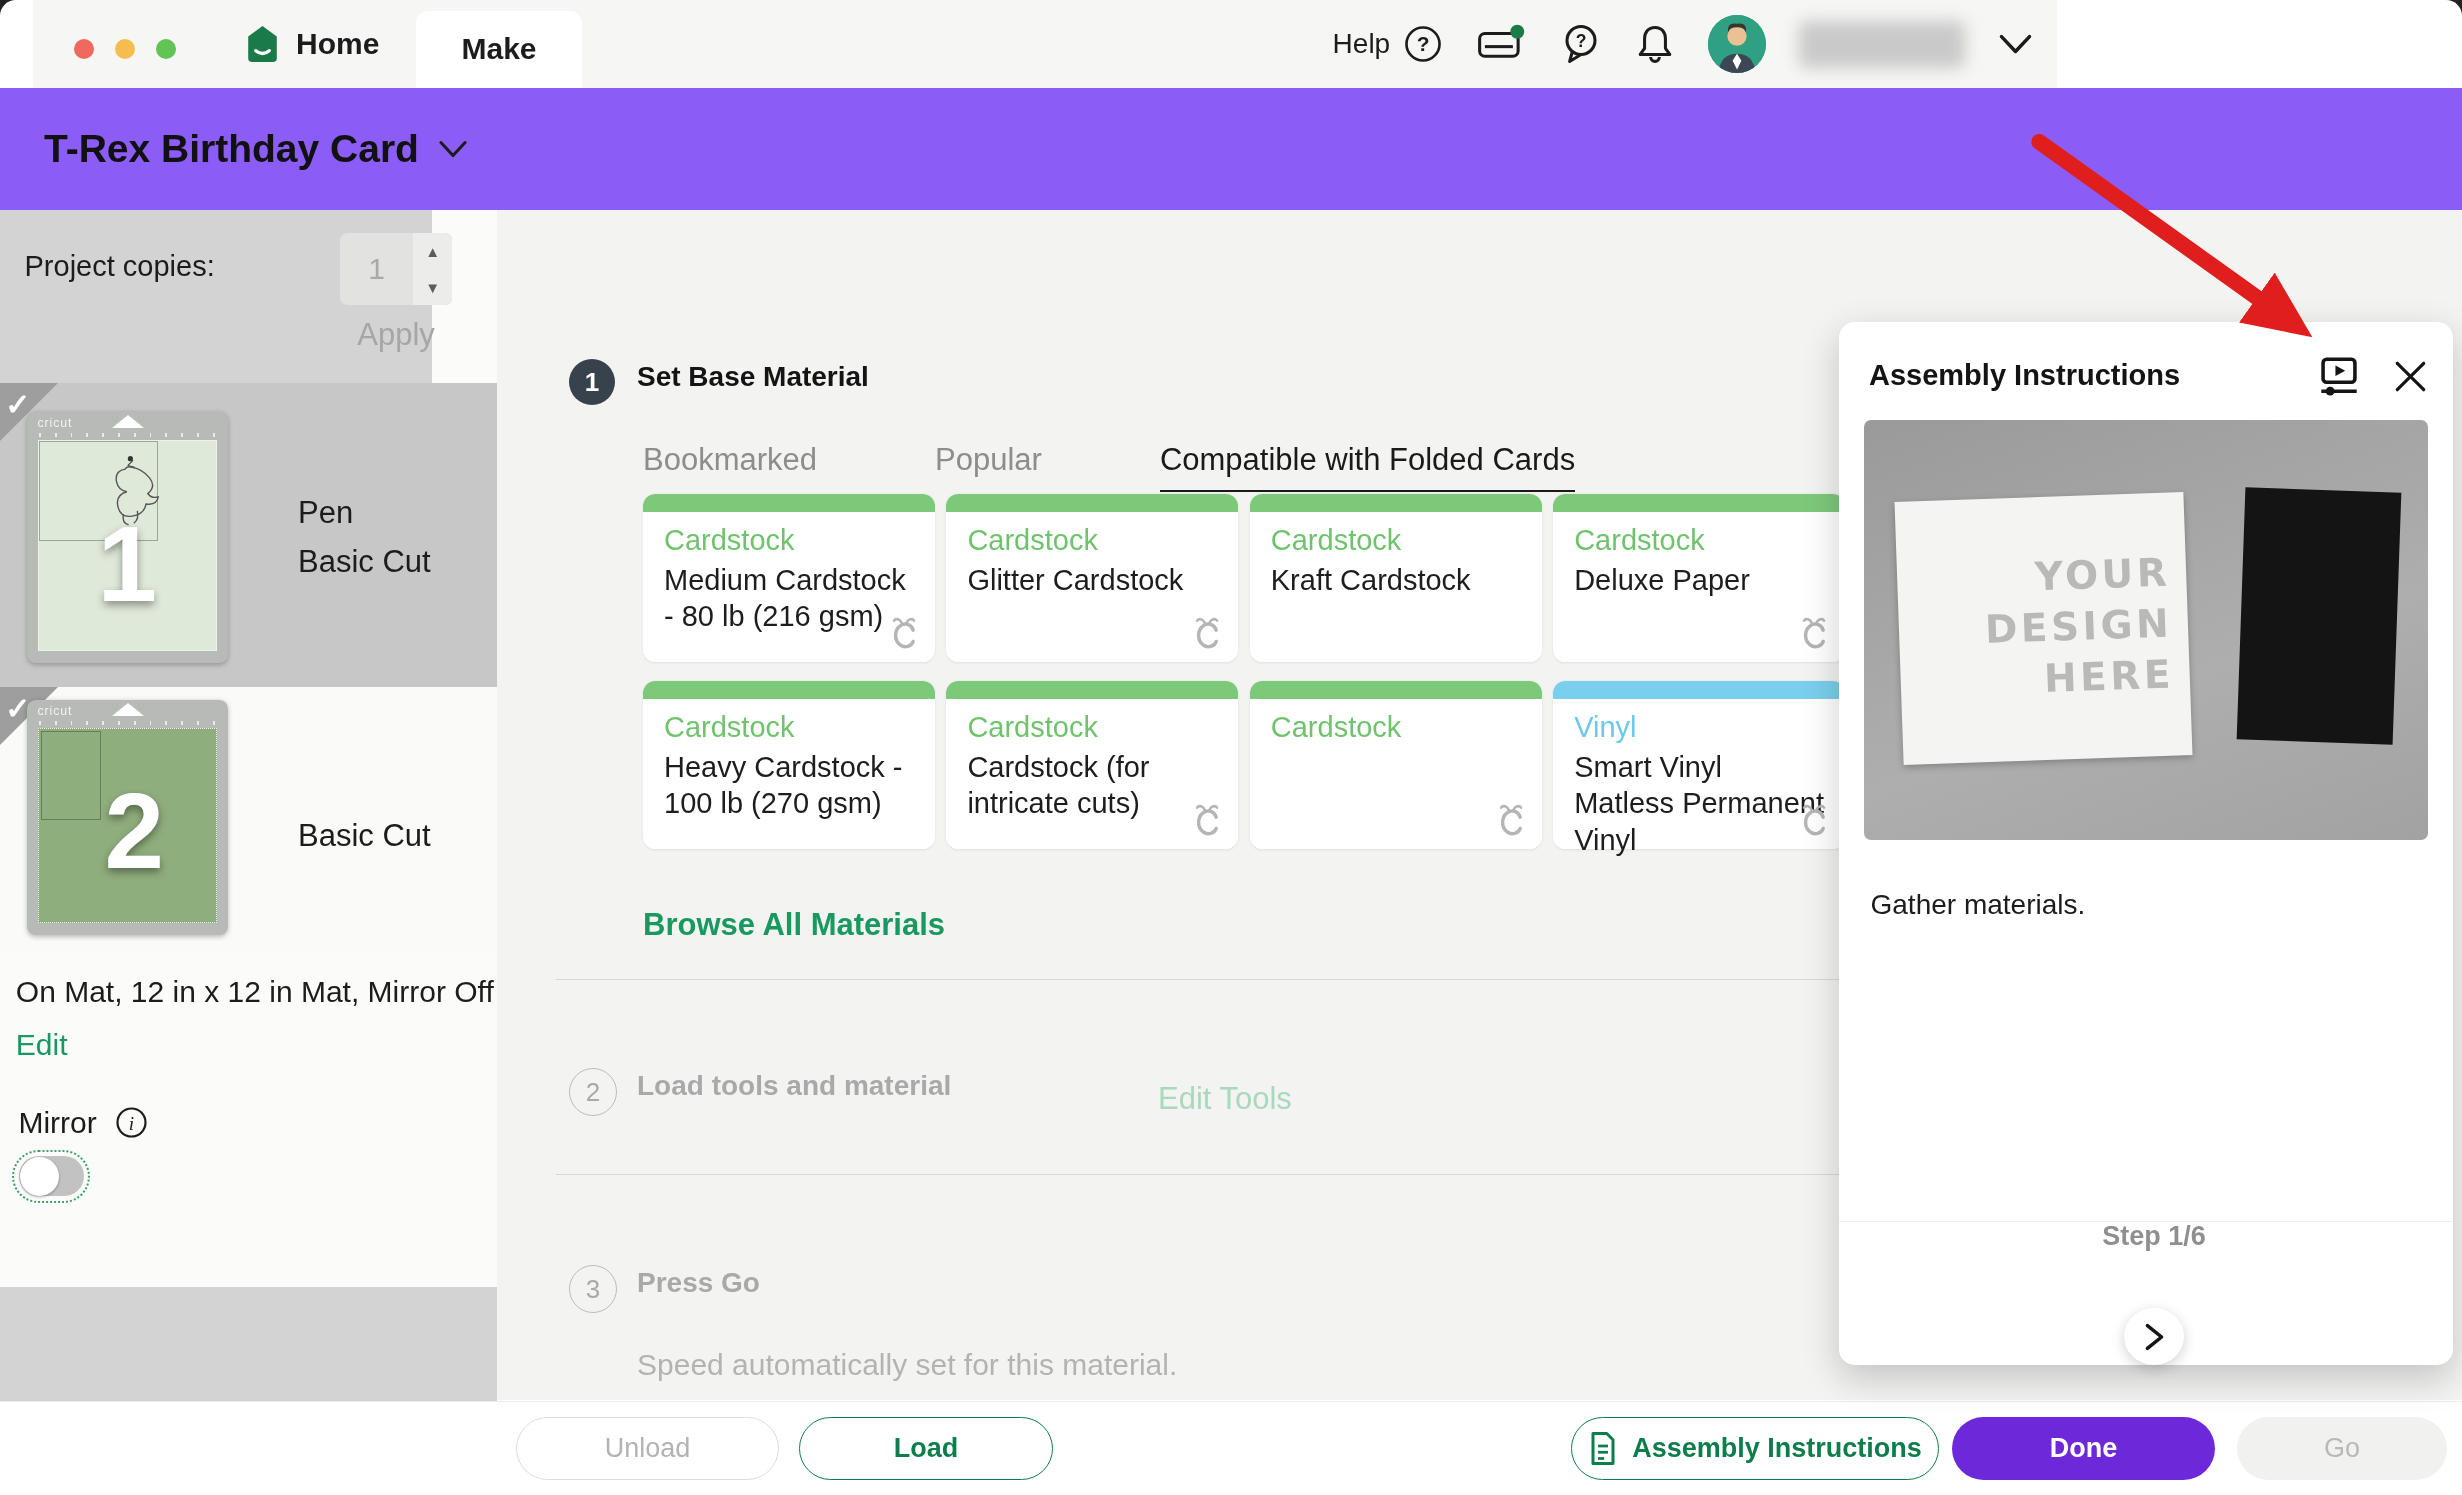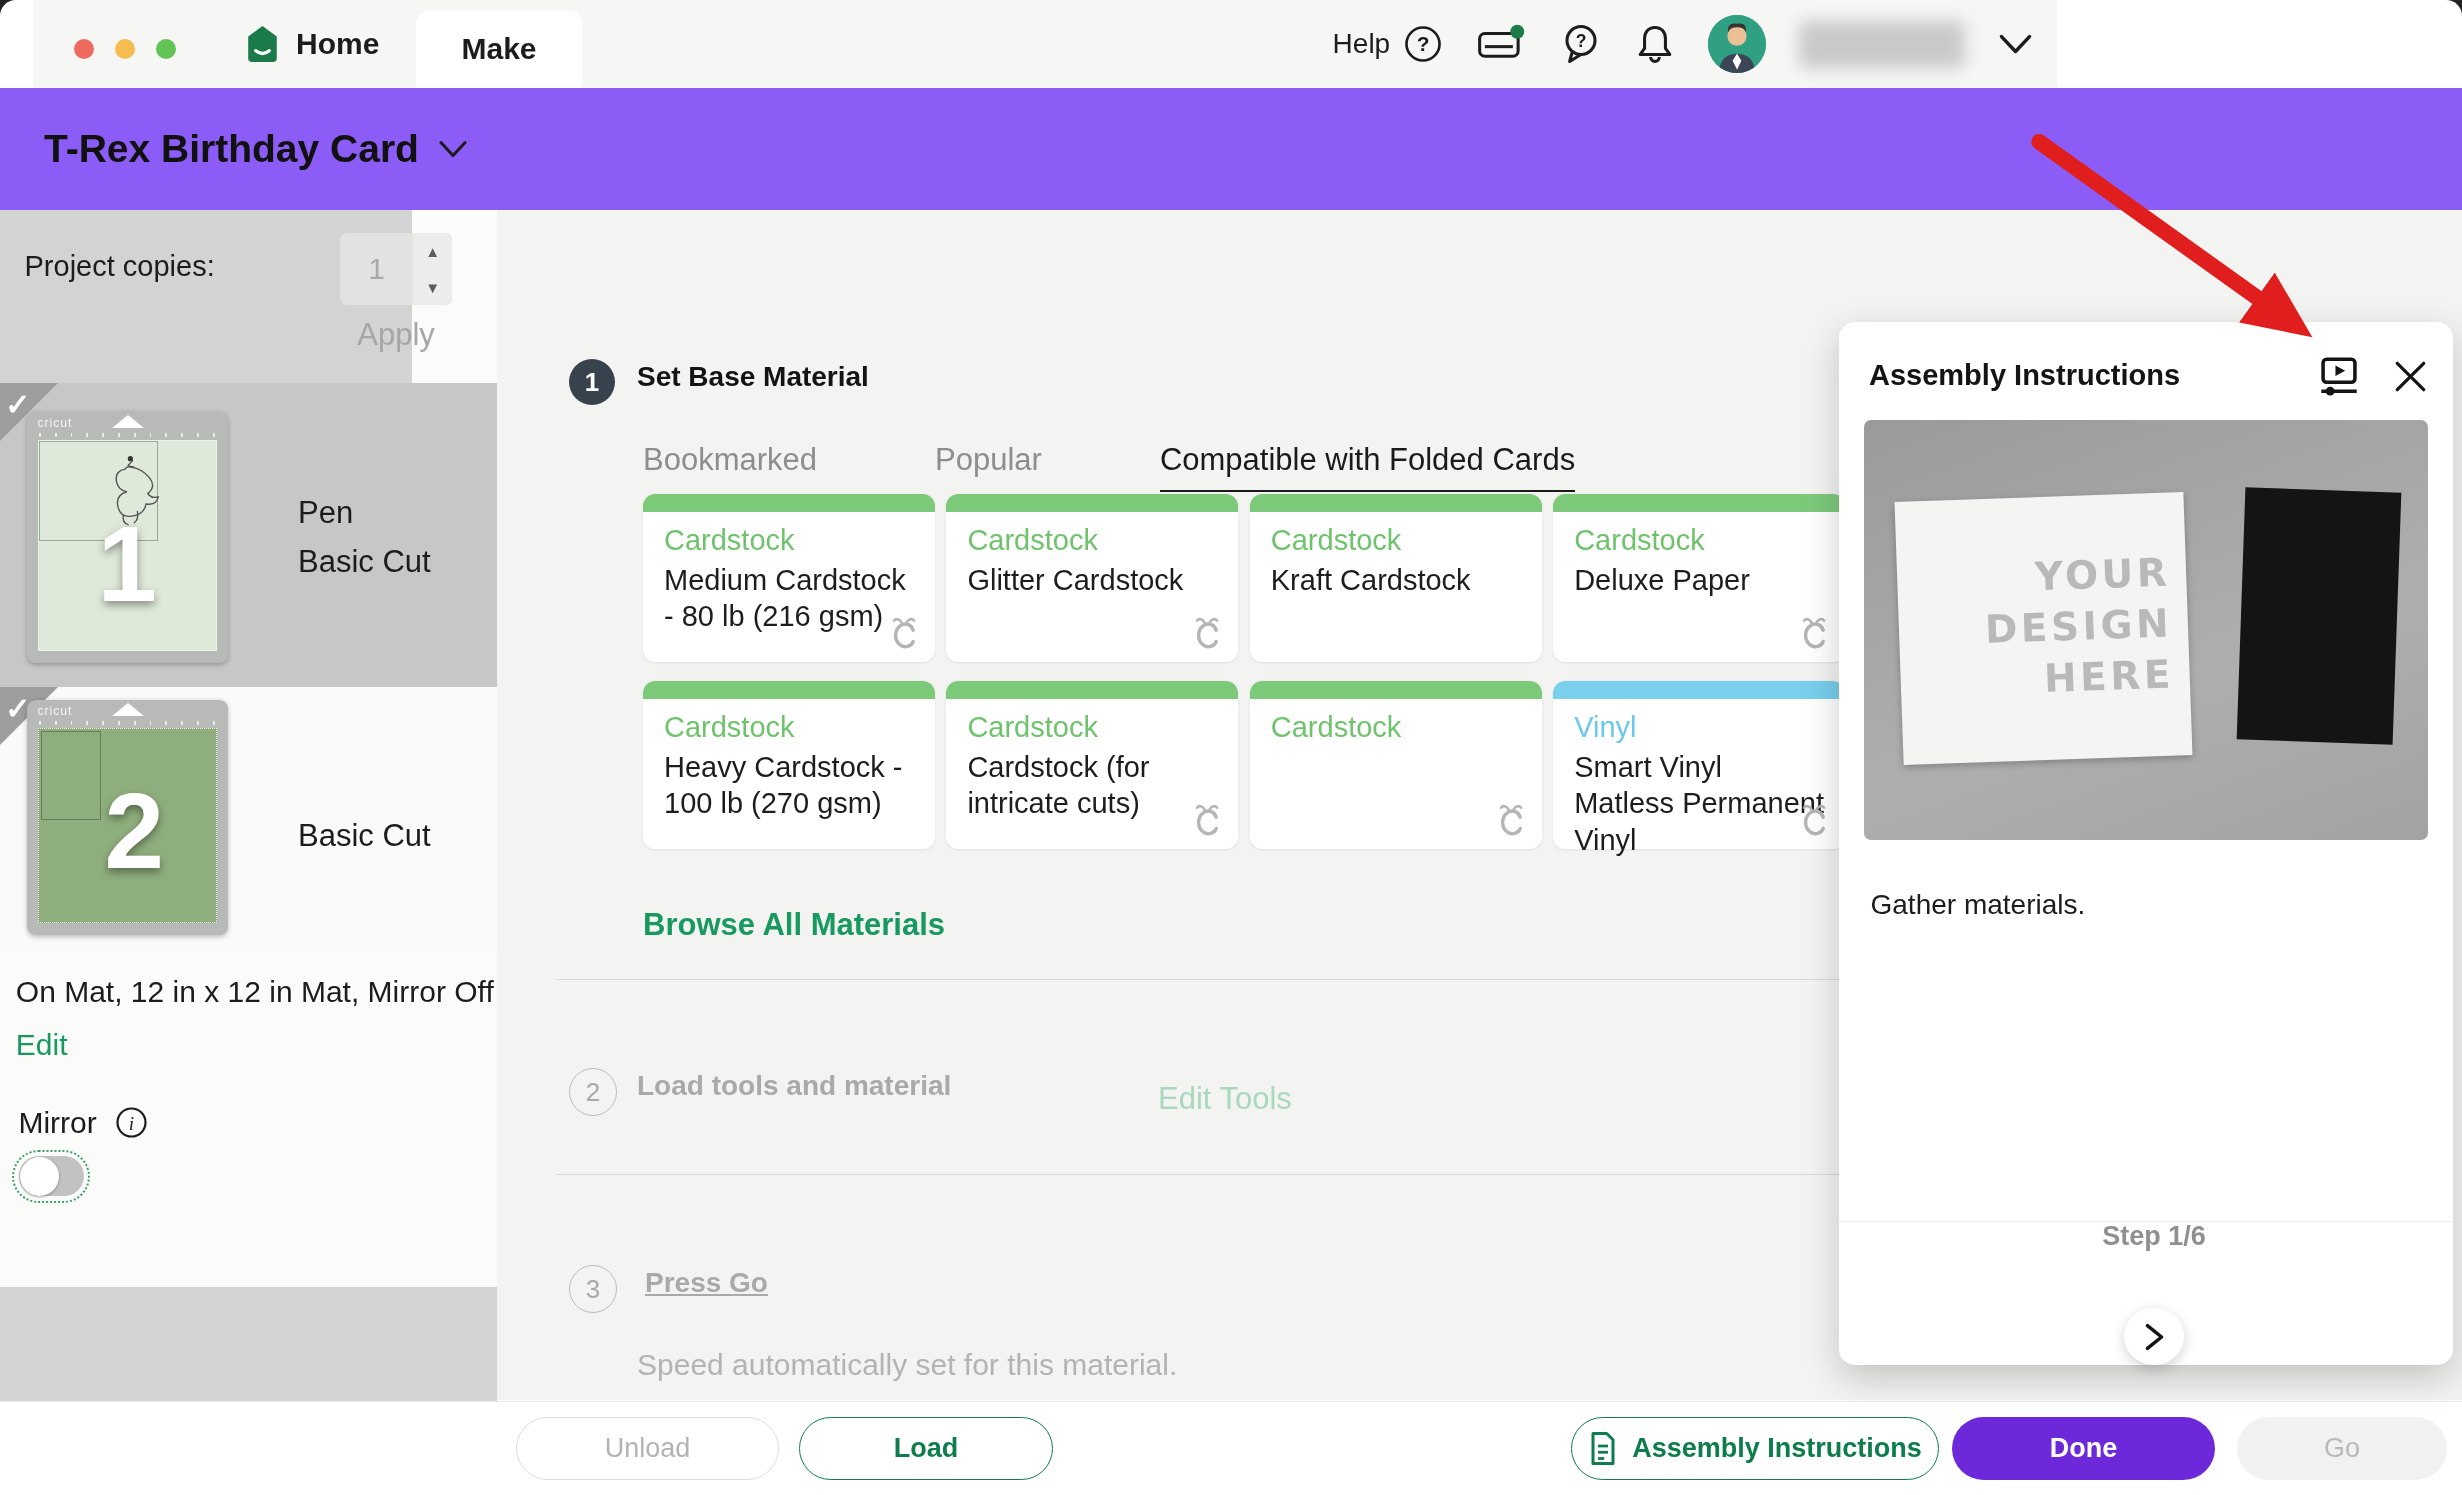--- a/index.html
+++ b/index.html
@@ -20,21 +20,21 @@
   .avatar-wrap{width:58px;height:58px;border-radius:50%;overflow:hidden;background:#2fa081;}
   .blur-name{width:166px;height:47px;background:#c9c9c9;border-radius:7px;filter:blur(7.9px);}
 
   
   .projectbar{position:absolute;left:0;top:88px;width:2462px;height:123px;background:#8b5cf6;}
   .proj-title{position:absolute;left:44px;top:39px;display:flex;align-items:center;gap:19px;
               font-size:39px;font-weight:700;color:#111;cursor:pointer;}
 
   
   .sidebar{position:absolute;left:0;top:210px;width:497px;height:1190px;background:#fbfbfa;border-right:0.9px solid #e3e3e1;}
-  .copies{position:absolute;left:0;top:0;width:412px;height:173px;background:#d3d3d3;}
+  .copies{position:absolute;left:0;top:0;width:412px;height:173px;background:#d3d3d3;padding-left:20px;}
   .copies-label{position:absolute;left:24.5px;top:40px;font-size:29px;color:#1c1c1c;}
   .stepper{position:absolute;left:340px;top:23px;width:112px;height:72px;display:flex;border-radius:7px;overflow:hidden;
            box-shadow:0 0 0 0.9px #c4c4c4 inset;}
   .stepper .val{width:74px;background:#e2e2e0;display:flex;align-items:center;justify-content:center;
                 font-size:30px;color:#a9a9a9;}
   .stepper .arrows{width:39px;background:#ececea;display:flex;flex-direction:column;}
   .stepper .arrows button{flex:1;border:none;background:none;font-size:15px;color:#5c5c5c;cursor:pointer;line-height:1;}
   .apply{position:absolute;left:340px;top:107px;width:112px;text-align:center;font-size:31px;color:#a6a6a6;}
 
   .matrow1{position:absolute;left:0;top:173px;width:497px;height:304px;background:#c7c7c7;}
@@ -391,21 +391,21 @@
       <span>2</span>
     </div>
     <div class="step-title dim" style="left:140px;top:860px;">Load tools and material</div>
     <div class="edittools">Edit Tools</div>
 
     <div class="divider" style="top:964px;"></div>
 
     <div class="badge ghost" style="left:72px;top:1055px;">
       <span>3</span>
     </div>
-    <div class="step-title dim" style="left:148px;top:1057px;text-decoration:underline;">Press Go</div>
+    <div class="step-title dim" style="left:140px;top:1057px;">Press Go</div>
     <div class="step3-sub">Speed automatically set for this material.</div>
   </div>
 
   <div class="footer">
     <div class="pill disabled" style="left:516px;width:263px;">Unload</div>
     <div class="pill outline" style="left:799px;width:254px;">Load</div>
 
     <div class="pill outline" style="left:1571px;width:368px;">
       <svg width="30" height="35" viewBox="0 0 24 28">
         <path d="M4 2 h11 l5 5 v19 H4 z" fill="none" stroke="#0d7d4b" stroke-width="2.4" stroke-linejoin="round"></path>

